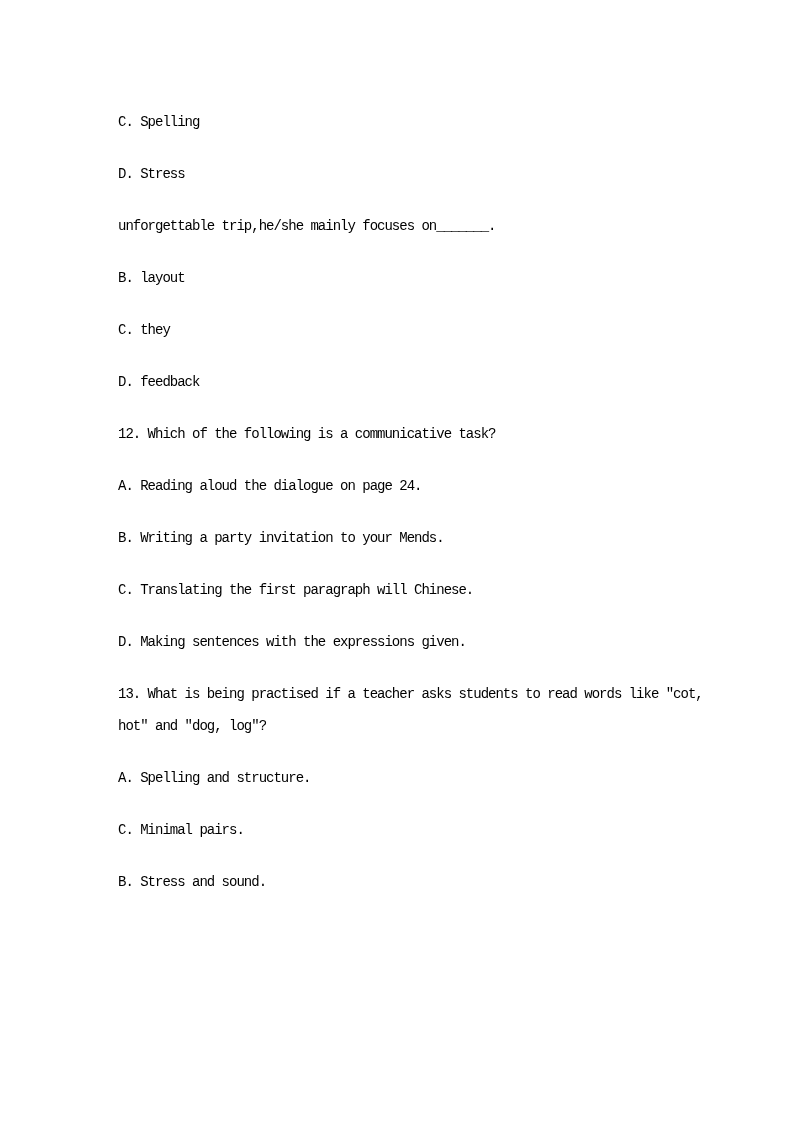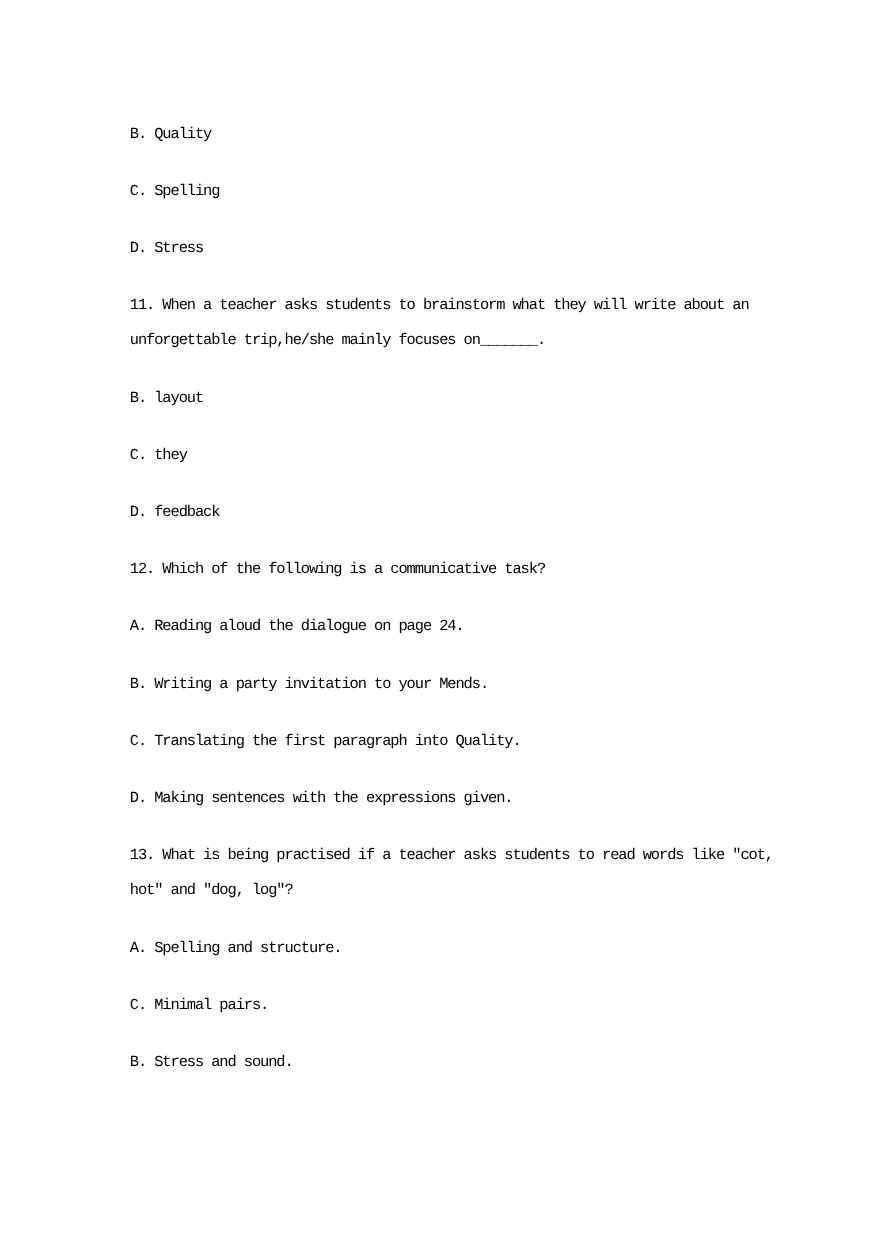--- a/index.html
+++ b/index.html
@@ -32,34 +32,30 @@
     line-height: 32px;
     white-space: pre;
   }
 </style>
 </head>
 <body>
 
 <div class="page">
   <div class="content">
 
-    <div class="para">
-      <div class="line">B. Quality</div>
-    </div>
 
     <div class="para">
       <div class="line">C. Spelling</div>
     </div>
 
     <div class="para">
       <div class="line">D. Stress</div>
     </div>
 
     <div class="para">
-      <div class="line">11. When a teacher asks students to brainstorm what they will write about an</div>
       <div class="line">unforgettable trip,he/she mainly focuses on_______.</div>
     </div>
 
 
     <div class="para">
       <div class="line">B. layout</div>
     </div>
 
     <div class="para">
       <div class="line">C. they</div>
@@ -75,21 +71,21 @@
 
     <div class="para">
       <div class="line">A. Reading aloud the dialogue on page 24.</div>
     </div>
 
     <div class="para">
       <div class="line">B. Writing a party invitation to your Mends.</div>
     </div>
 
     <div class="para">
-      <div class="line">C. Translating the first paragraph into Quality.</div>
+      <div class="line">C. Translating the first paragraph will Chinese.</div>
     </div>
 
     <div class="para">
       <div class="line">D. Making sentences with the expressions given.</div>
     </div>
 
     <div class="para">
       <div class="line">13. What is being practised if a teacher asks students to read words like ″cot,</div>
       <div class="line">hot″ and ″dog, log″?</div>
     </div>

